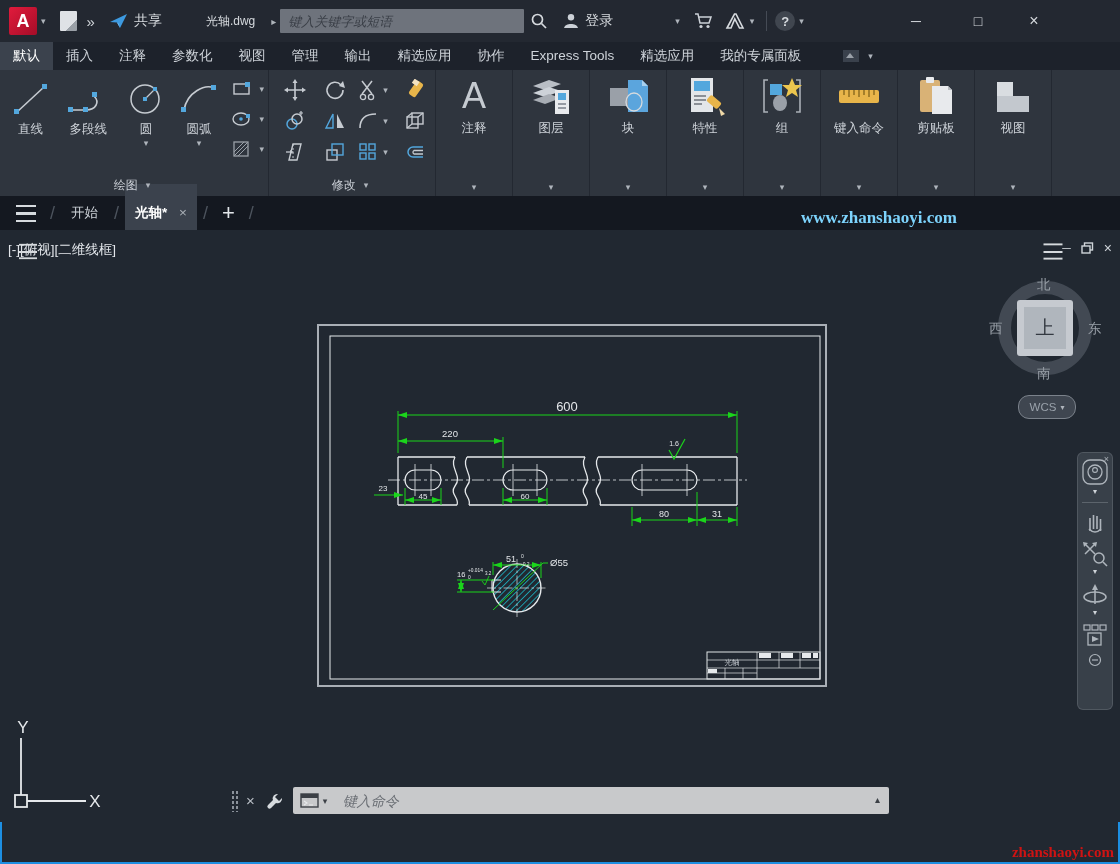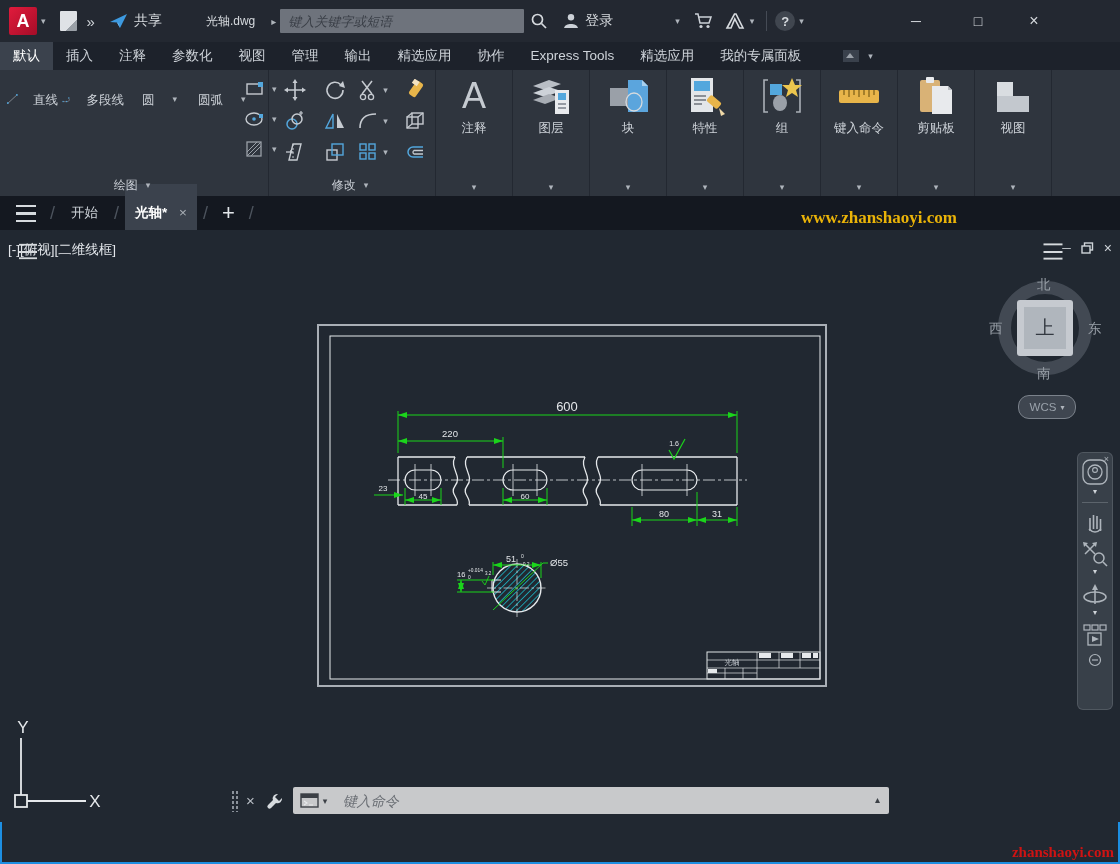--- a/index.html
+++ b/index.html
@@ -23,38 +23,38 @@
   .tb-div{width:1px;height:20px;background:#454b55;margin:0 8px;}
   
   #rtabs{left:0;top:42px;width:1120px;height:28px;background:#1d222b;display:flex;align-items:stretch;z-index:25;}
   .rtab{padding:0 13px;line-height:28px;font-size:13.5px;color:#ced3d9;white-space:nowrap;}
   .rtab.active{background:#3b424d;color:#fff;}
   
   #ribbon{left:0;top:70px;width:1120px;height:126px;background:#2f353e;display:flex;z-index:20;}
   .panel{position:relative;height:126px;border-right:1px solid #232831;}
   .plabel{position:absolute;bottom:0;left:0;width:100%;height:22px;display:flex;align-items:center;justify-content:center;
           color:#c9ced5;font-size:12px;gap:4px;}
-  .bigbtn{display:flex;flex-direction:row;align-items:center;width:52px;padding-top:6px;gap:14px;}
+  .bigbtn{display:flex;flex-direction:column;align-items:center;width:52px;padding-top:6px;}
   .bigbtn .lbl{color:#ced3d9;font-size:12.5px;margin-top:3px;white-space:nowrap;}
   .smallico{display:flex;align-items:center;gap:2px;height:30px;}
   .bigpanel{width:76px;display:flex;flex-direction:column;align-items:center;position:relative;}
   .bigpanel .lbl{color:#ced3d9;font-size:12.5px;margin-top:2px;white-space:nowrap;}
   .bigpanel .caret{position:absolute;bottom:4px;}
   .mgrid{display:grid;grid-template-columns:repeat(4,40px);grid-auto-rows:31px;padding:4px 2px 0 6px;}
   .mcell{display:flex;align-items:center;justify-content:center;gap:1px;}
   
   #ftabs{left:0;top:196px;width:1120px;height:34px;background:#141820;display:flex;align-items:center;z-index:20;}
   .burger{width:20px;height:13px;border-top:2.5px solid #d6dade;border-bottom:2.5px solid #d6dade;
           background:linear-gradient(transparent 42%,#d6dade 42%,#d6dade 62%,transparent 62%);}
   .slash{color:#4d545e;font-size:18px;margin:0 6px;font-weight:300;}
   .ftab{color:#ccd1d7;font-size:13.5px;padding:12px 10px;line-height:34px;}
   .ftab.active{background:#3b424d;color:#fff;font-weight:bold;}
   
   .wm1{left:804px;top:182px;color:#d21114;font-size:21px;font-weight:bold;letter-spacing:13px;z-index:60;white-space:nowrap;}
-  .wm2{left:801px;top:208px;color:#eab308;font-size:17px;font-weight:bold;z-index:60;
+  .wm2{left:801px;top:208px;color:#7dd3fc;font-size:17px;font-weight:bold;z-index:60;
        font-family:"Liberation Serif","DejaVu Serif",serif;white-space:nowrap;}
   .wm3{right:6px;bottom:3px;color:#cf1313;font-size:15px;font-weight:bold;z-index:60;
        font-family:"Liberation Serif","DejaVu Serif",serif;}
   
   #canvas{left:0;top:230px;width:1120px;height:592px;background:#212831;}
   #vplabel{left:8px;top:11px;color:#e2e6ea;font-size:13.5px;}
   .vwctl{color:#cfd4d9;font-size:12px;margin-left:10px;}
   
   #vcube{left:985px;top:40px;width:120px;height:122px;}
   .vring{position:absolute;left:13px;top:11px;width:68px;height:68px;border:13px solid rgba(122,130,140,.38);border-radius:50%;}

